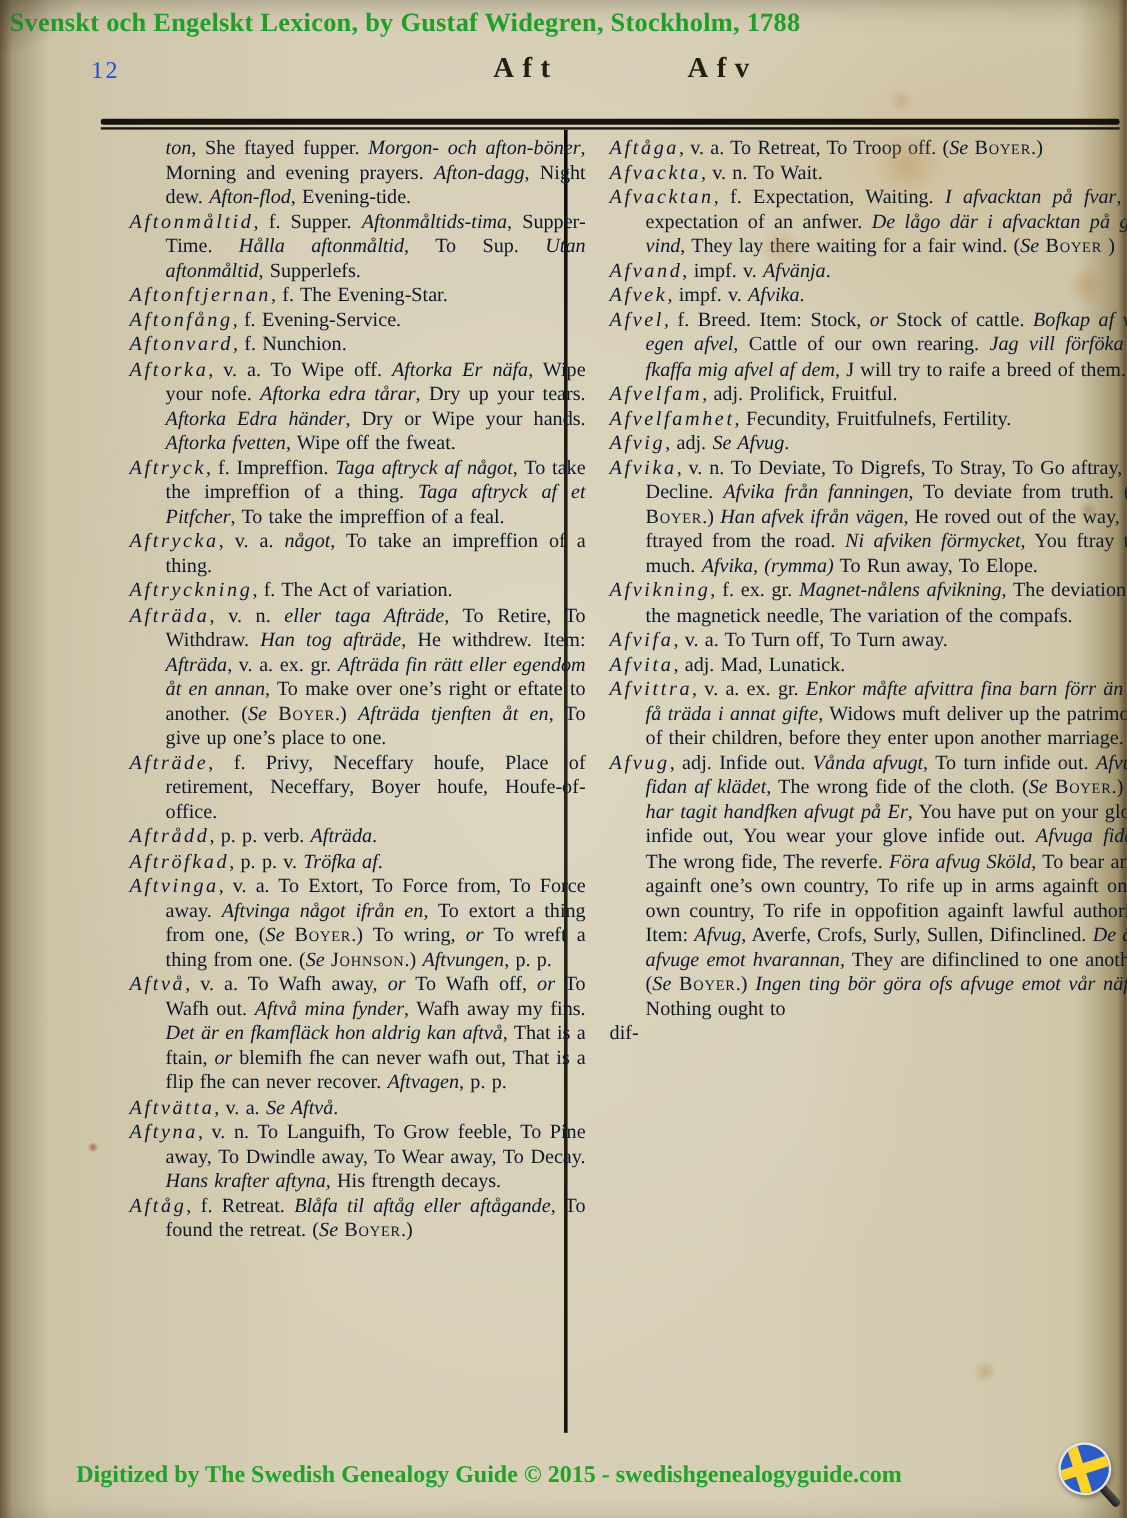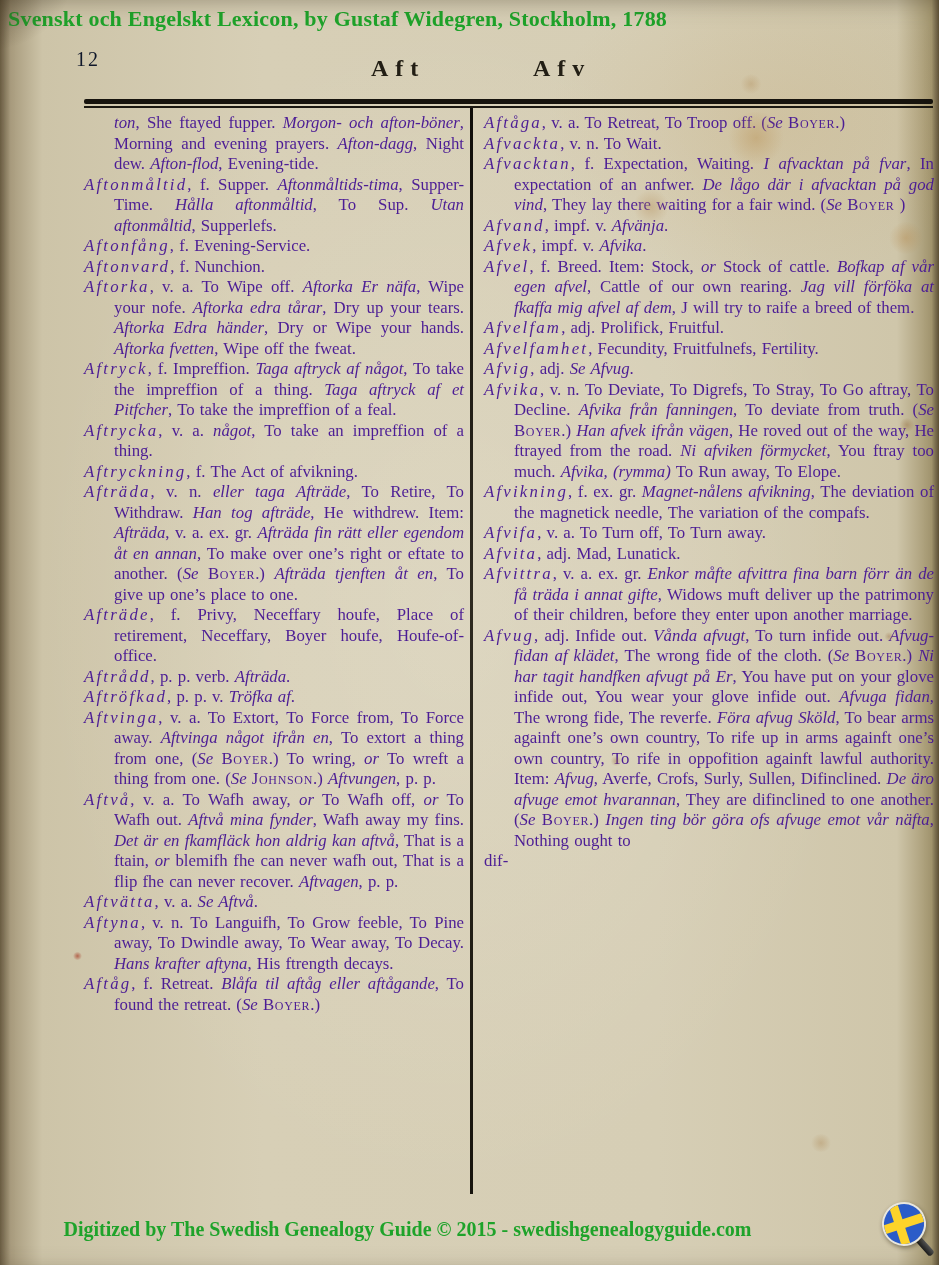--- a/index.html
+++ b/index.html
@@ -8,32 +8,32 @@
     font-family:"Liberation Serif",serif;
     background:
       radial-gradient(ellipse 320px 220px at 82% 10%, rgba(196,164,108,.22), transparent 70%),
       radial-gradient(ellipse 520px 740px at 48% 48%, rgba(255,255,250,.16), transparent 80%),
       linear-gradient(90deg,#6e6046 0px,#a89b7d 1.1%,#cdc4a8 4.5%,#d7cfb6 28%,#d6ceb5 70%,#cfc6aa 95.5%,#a3966f 99.2%,#5f5239 100%),
       #d3cab0;
   }
   
   #banner{position:absolute;left:8px;top:6px;font-weight:bold;font-size:22px;
     color:#1ea32a;letter-spacing:.2px;white-space:nowrap;}
-  #pagenum{position:absolute;left:76px;top:48px;font-size:20px;letter-spacing:2px;color:#0f172a;}
-  .runhead{position:absolute;top:55px;font-size:24px;font-weight:bold;letter-spacing:7px;color:#221e14;}
+  #pagenum{position:absolute;left:76px;top:48px;font-size:20px;letter-spacing:2px;color:#1d4ed8;}
+  .runhead{position:absolute;top:44px;font-size:24px;font-weight:bold;letter-spacing:7px;color:#221e14;margin-left:40px;}
   #head-left{left:371px;}
   #head-right{left:533px;}
   #rule{position:absolute;left:84px;top:99px;width:849px;}
   #rule .thick{height:5px;background:#17140e;border-radius:2px;}
   #rule .thin{margin-top:2px;height:2px;background:#1b1811;}
   #divider{position:absolute;left:470px;top:108px;width:3px;height:1086px;
     background:linear-gradient(180deg,#0f0d09,#2e2a20 45%,#17140d);}
   
-  .col{position:absolute;top:113px;font-size:16.8px;line-height:20.5px;color:#4c1d95;
-    text-align:justify;word-spacing:.06em;}
+  .col{position:absolute;top:113px;font-size:16.8px;line-height:20.5px;color:#0f172a;
+    text-align:justify;word-spacing:.06em;margin-left:24px;}
   #col-left{left:84px;width:380px;}
   #col-right{left:484px;width:450px;}
   .col p{margin:0;}
   .entry{padding-left:30px;text-indent:-30px;}
   .cont{padding-left:30px;text-indent:0;}
   .gap{margin-top:5px;}
   .hw{font-style:italic;letter-spacing:.13em;}
   .it{font-style:italic;}
   .sc{font-variant:small-caps;letter-spacing:.04em;}
   .catchword{text-align:left;padding-right:4px;}
@@ -77,26 +77,27 @@
 <div id="rule">
   <div class="thick"></div>
   <div class="thin"></div>
 </div>
 
 <div id="divider"></div>
 
 <div id="col-left" class="col">
     <p class="cont"><span class="it">ton</span><span class="">, She ftayed fupper.  </span><span class="it">Morgon- och afton-böner</span><span class="">, Morning and evening prayers.  </span><span class="it">Afton-dagg</span><span class="">, Night dew.  </span><span class="it">Afton-flod</span><span class="">, Evening-tide.</span></p>
     <p class="entry"><span class="hw">Aftonmåltid</span><span class="">, f. Supper.  </span><span class="it">Aftonmåltids-tima</span><span class="">, Supper-Time.  </span><span class="it">Hålla aftonmåltid</span><span class="">, To Sup. </span><span class="it">Utan aftonmåltid</span><span class="">, Supperlefs.</span></p>
+    <p class="entry"><span class="hw">Aftonftjernan</span><span class="">, f. The Evening-Star.</span></p>
     <p class="entry"><span class="hw">Aftonfång</span><span class="">, f. Evening-Service.</span></p>
     <p class="entry"><span class="hw">Aftonvard</span><span class="">, f. Nunchion.</span></p>
     <p class="entry"><span class="hw">Aftorka</span><span class="">, v. a. To Wipe off.  </span><span class="it">Aftorka Er näfa</span><span class="">, Wipe your nofe.  </span><span class="it">Aftorka edra tårar</span><span class="">, Dry up your tears.  </span><span class="it">Aftorka Edra händer</span><span class="">, Dry or Wipe your hands.  </span><span class="it">Aftorka fvetten</span><span class="">, Wipe off the fweat.</span></p>
     <p class="entry"><span class="hw">Aftryck</span><span class="">, f. Impreffion.  </span><span class="it">Taga aftryck af något</span><span class="">, To take the impreffion of a thing. </span><span class="it">Taga aftryck af et Pitfcher</span><span class="">, To take the impreffion of a feal.</span></p>
     <p class="entry"><span class="hw">Aftrycka</span><span class="">, v. a. </span><span class="it">något</span><span class="">, To take an impreffion of a thing.</span></p>
-    <p class="entry"><span class="hw">Aftryckning</span><span class="">, f. The Act of afvikning.</span></p>
+    <p class="entry"><span class="hw">Aftryckning</span><span class="">, f. The Act of variation.</span></p>
     <p class="entry"><span class="hw">Afträda</span><span class="">, v. n. </span><span class="it">eller taga Afträde</span><span class="">, To Retire, To Withdraw.  </span><span class="it">Han tog afträde</span><span class="">, He withdrew.  Item: </span><span class="it">Afträda</span><span class="">, v. a. ex. gr. </span><span class="it">Afträda fin rätt eller egendom åt en annan</span><span class="">, To make over one’s right or eftate to another. (</span><span class="it">Se</span><span class=""> </span><span class="sc">Boyer</span><span class="">.)  </span><span class="it">Afträda tjenften åt en</span><span class="">, To give up one’s place to one.</span></p>
     <p class="entry"><span class="hw">Afträde</span><span class="">, f. Privy, Neceffary houfe, Place of retirement, Neceffary, Boyer houfe, Houfe-of-office.</span></p>
     <p class="entry"><span class="hw">Aftrådd</span><span class="">, p. p. verb. </span><span class="it">Afträda</span><span class="">.</span></p>
     <p class="entry"><span class="hw">Aftröfkad</span><span class="">, p. p. v. </span><span class="it">Tröfka af</span><span class="">.</span></p>
     <p class="entry gap"><span class="hw">Aftvinga</span><span class="">, v. a. To Extort, To Force from, To Force away.  </span><span class="it">Aftvinga något ifrån en</span><span class="">, To extort a thing from one, (</span><span class="it">Se</span><span class=""> </span><span class="sc">Boyer</span><span class="">.) To wring, </span><span class="it">or</span><span class=""> To wreft a thing from one. (</span><span class="it">Se</span><span class=""> </span><span class="sc">Johnson</span><span class="">.)  </span><span class="it">Aftvungen</span><span class="">, p. p.</span></p>
     <p class="entry gap"><span class="hw">Aftvå</span><span class="">, v. a. To Wafh away, </span><span class="it">or</span><span class=""> To Wafh off, </span><span class="it">or</span><span class=""> To Wafh out.  </span><span class="it">Aftvå mina fynder</span><span class="">, Wafh away my fins.  </span><span class="it">Det är en fkamfläck hon aldrig kan aftvå</span><span class="">, That is a ftain, </span><span class="it">or</span><span class=""> blemifh fhe can never wafh out, That is a flip fhe can never recover.  </span><span class="it">Aftvagen</span><span class="">, p. p.</span></p>
     <p class="entry gap"><span class="hw">Aftvätta</span><span class="">, v. a. </span><span class="it">Se Aftvå</span><span class="">.</span></p>
     <p class="entry gap"><span class="hw">Aftyna</span><span class="">, v. n. To Languifh, To Grow feeble, To Pine away, To Dwindle away, To Wear away, To Decay.  </span><span class="it">Hans krafter aftyna</span><span class="">, His ftrength decays.</span></p>
     <p class="entry gap"><span class="hw">Aftåg</span><span class="">, f. Retreat.  </span><span class="it">Blåfa til aftåg eller aftågande</span><span class="">, To found the retreat. (</span><span class="it">Se</span><span class=""> </span><span class="sc">Boyer</span><span class="">.)</span></p>
   </div>

